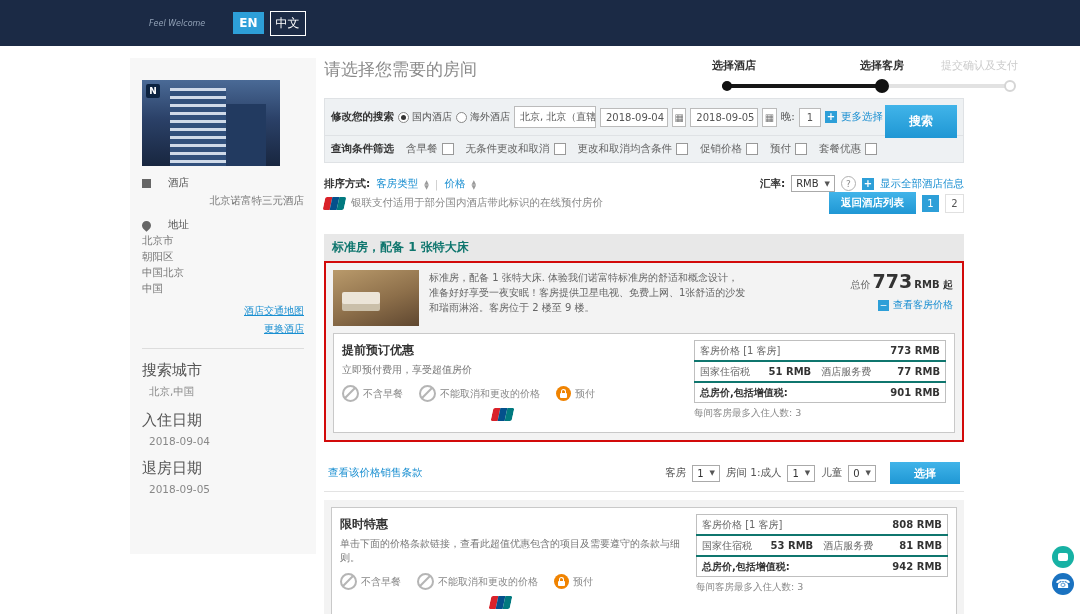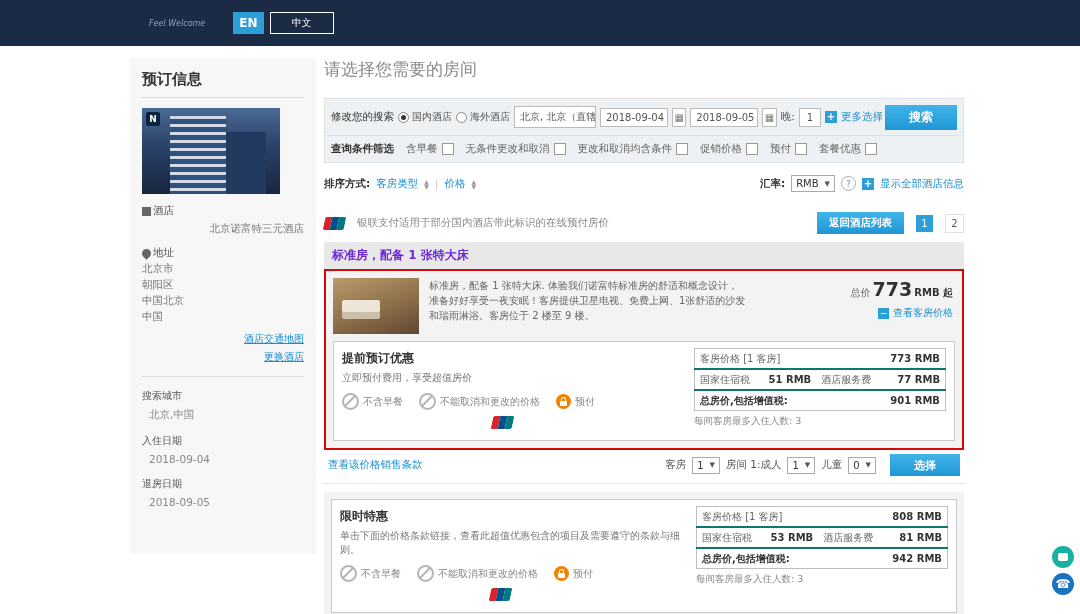--- a/index.html
+++ b/index.html
@@ -7,71 +7,71 @@
   .page{position:relative;width:1080px;height:614px;overflow:hidden;background:#fff;color:#555;}
 
   
   .topbar{height:46px;background:#1b2a45;display:flex;align-items:center;}
   .logo{margin-left:148px;color:#fff;line-height:1;}
   .logo-main{font-size:17px;letter-spacing:.3px;}
   .logo-accor{font-weight:bold;}
   .logo-tag{font-size:8px;color:#93a3b8;font-style:italic;margin-top:2px;margin-left:1px;}
   .lang{display:flex;gap:6px;margin-left:28px;align-items:center;}
   .lang-en{background:#2d9fd8;color:#fff;font-size:12px;font-weight:bold;padding:4px 6px;cursor:pointer;}
-  .lang-zh{border:1px solid #fff;color:#fff;font-size:10px;padding:3px 21px;cursor:pointer;text-align:center;}
+  .lang-zh{border:1px solid #fff;color:#fff;font-size:12px;padding:3px 5px;cursor:pointer;text-align:center;}
 
   .content{display:flex;align-items:flex-start;padding:12px 0 0 130px;}
 
   
   .sidebar{width:162px;flex:none;background:#f7f7f7;padding:12px 12px 14px;min-height:470px;}
   .sb-title{font-size:15px;font-weight:bold;color:#333;padding-bottom:8px;border-bottom:1px solid #ddd;}
   .hotel-img{position:relative;width:138px;height:86px;margin-top:10px;background:linear-gradient(180deg,#4a6a96 0%,#2b4168 45%,#18263f 100%);overflow:hidden;}
   .hotel-img .bldg{position:absolute;left:28px;top:8px;width:56px;height:80px;background:repeating-linear-gradient(180deg,#cfdae9 0 3px,#31507c 3px 8px);box-shadow:40px 16px 0 #223a60;}
   .n-badge{position:absolute;left:4px;top:4px;width:14px;height:14px;background:#0c2340;color:#fff;font-size:9px;font-weight:bold;display:flex;align-items:center;justify-content:center;border-radius:2px;}
-  .sb-label-row{margin-top:10px;font-size:10.5px;color:#555;display:flex;gap:2px;align-items:center;}
+  .sb-label-row{margin-top:10px;font-size:10.5px;color:#555;display:flex;gap:17px;align-items:center;}
   .sb-ico{width:9px;height:9px;background:#666;display:inline-block;}
   .sb-ico.pin{border-radius:50% 50% 50% 0;transform:rotate(-45deg);}
   .sb-value{font-size:10.5px;color:#777;margin-top:4px;text-align:right;}
   .addr-line{font-size:10.5px;color:#777;margin-top:2px;}
   .sb-links{margin-top:8px;text-align:right;}
   .sb-link{display:block;color:#1a8fd1;font-size:10px;text-decoration:underline;margin-top:4px;cursor:pointer;}
   .sb-divider{border-top:1px solid #ddd;margin-top:12px;}
   .sb-section{margin-top:12px;}
-  .sb-sec-label{font-size:10px;color:#555;}
+  .sb-sec-label{font-size:15px;color:#555;}
   .sb-sec-value{font-size:10.5px;color:#888;margin-top:5px;padding-left:7px;}
 
   
   .main{width:640px;margin-left:8px;position:relative;}
   .main-header{position:relative;height:32px;}
   .page-title{font-size:17px;color:#8a8a8a;font-weight:normal;margin:0;}
   .steps{position:absolute;left:388px;top:0;width:306px;}
   .steps-labels{position:relative;height:14px;font-size:11px;}
   .st1{position:absolute;left:0;font-weight:bold;color:#333;}
   .st2{position:absolute;left:148px;font-weight:bold;color:#333;}
   .st3{position:absolute;right:0;color:#cccccc;}
   .steps-bar{position:relative;margin-top:7px;height:14px;}
   .bar-line{position:absolute;top:5px;left:10px;right:6px;height:4px;border-radius:2px;background:linear-gradient(to right,#161616 0,#161616 57%,#e2e2e2 57%,#e2e2e2 100%);}
   .dot1{position:absolute;left:10px;top:2px;width:10px;height:10px;border-radius:50%;background:#111;}
   .dot2{position:absolute;left:163px;top:0;width:14px;height:14px;border-radius:50%;background:#111;}
   .dot3{position:absolute;right:2px;top:1px;width:8px;height:8px;border-radius:50%;background:#fff;border:2px solid #d5d5d5;}
 
   
   .search-bar{position:relative;margin-top:8px;background:#eef1f3;border:1px solid #dfe2e5;padding:7px 80px 7px 6px;display:flex;align-items:center;gap:4px;white-space:nowrap;}
-  .sb-label{font-weight:normal;color:#333;font-size:10.5px;}
+  .sb-label{font-weight:bold;color:#333;font-size:10.5px;}
   .radio-wrap{display:inline-flex;align-items:center;gap:3px;font-size:10px;color:#555;cursor:pointer;}
   .radio{width:9px;height:9px;border:1px solid #888;border-radius:50%;background:#fff;display:inline-block;position:relative;}
   .radio.sel::after{content:"";position:absolute;left:2px;top:2px;width:5px;height:5px;border-radius:50%;background:#333;}
   .input{background:#fff;border:1px solid #bbb;padding:3px 5px;font-size:10px;color:#555;}
   .city-input{width:96px;overflow:hidden;}
   .date-input{width:56px;}
   .cal{width:17px;height:17px;background:#fff;border:1px solid #bbb;display:inline-flex;align-items:center;justify-content:center;font-size:10px;color:#777;cursor:pointer;}
   .nights-box{width:14px;text-align:center;}
   .plus-icon{width:12px;height:12px;background:#2d9fd8;color:#fff;font-size:10px;line-height:12px;text-align:center;display:inline-block;font-weight:bold;flex:none;}
   .more-link{color:#1a8fd1;font-size:10.5px;cursor:pointer;}
-  .search-btn{position:absolute;right:6px;top:6px;width:72px;height:25px;background:linear-gradient(#41b4e9,#1f97d4);color:#fff;border:none;font-size:12px;font-weight:bold;cursor:pointer;}
+  .search-btn{position:absolute;right:6px;top:6px;width:72px;height:33px;background:linear-gradient(#41b4e9,#1f97d4);color:#fff;border:none;font-size:12px;font-weight:bold;cursor:pointer;}
 
   
   .filter-bar{background:#eef1f3;border:1px solid #dfe2e5;border-top:none;padding:6px;display:flex;align-items:center;gap:12px;font-size:10.5px;color:#666;white-space:nowrap;}
   .filter-label{font-weight:bold;color:#333;}
   .checkbox{width:10px;height:10px;border:1px solid #999;background:#fff;display:inline-block;margin-left:4px;vertical-align:-1px;cursor:pointer;}
   .f-item{display:inline-flex;align-items:center;}
 
   
   .sort-row{margin-top:12px;display:flex;align-items:center;font-size:10.5px;color:#666;gap:6px;}
   .bold-label{font-weight:bold;color:#333;}
@@ -79,31 +79,31 @@
   .sort-arrows{display:inline-flex;flex-direction:column;font-size:6px;line-height:5px;color:#9a9a9a;}
   .sep{color:#ccc;}
   .sort-right{margin-left:auto;display:flex;align-items:center;gap:6px;}
   .mini-select{border:1px solid #aaa;background:#fff;padding:2px 4px;font-size:10px;color:#333;display:inline-flex;align-items:center;gap:6px;cursor:pointer;}
   .caret{font-size:7px;color:#555;}
   .help-circle{width:13px;height:13px;border-radius:50%;border:1px solid #b0b0b0;color:#888;font-size:9px;display:inline-flex;align-items:center;justify-content:center;cursor:pointer;}
   .expand-icon{width:12px;height:12px;background:#2d9fd8;color:#fff;font-size:10px;line-height:12px;text-align:center;font-weight:bold;}
   .show-all{color:#1a8fd1;cursor:pointer;text-align:center;}
 
   
-  .union-row{margin-top:20px;display:flex;align-items:center;gap:12px;font-size:10.5px;color:#888;}
+  .union-row{margin-top:0;display:flex;align-items:center;gap:6px;font-size:10.5px;color:#888;}
   .unionpay{display:inline-flex;transform:skewX(-12deg);border-radius:2px;overflow:hidden;flex:none;}
   .unionpay span{width:7px;height:13px;display:block;}
   .up-red{background:#d9222a;}.up-blue{background:#04508c;}.up-green{background:#01797f;}
   .back-btn{margin-left:auto;background:linear-gradient(#41b4e9,#1f97d4);color:#fff;border:none;font-size:10.5px;font-weight:bold;padding:4px 12px;cursor:pointer;}
   .page-box{width:17px;height:17px;display:inline-flex;align-items:center;justify-content:center;font-size:10px;cursor:pointer;}
   .page-box.active{background:#2d9fd8;color:#fff;}
   .page-box.plain{color:#555;background:#fff;border:1px solid #e0e0e0;}
 
   
-  .section-title{margin-top:8px;background:#e8e8e8;padding:5px 8px;font-size:12px;font-weight:bold;color:#6d28d9;}
+  .section-title{margin-top:20px;background:#e8e8e8;padding:5px 8px;font-size:12px;font-weight:bold;color:#0f766e;}
   .room-card{border:2px solid #d20a0a;background:#f3f3f3;padding:7px;}
   .room-top{display:flex;gap:10px;}
   .room-thumb{width:86px;height:56px;flex:none;position:relative;background:linear-gradient(160deg,#b99a6b 0%,#8d6f4a 55%,#5f4730 100%);}
   .room-thumb::after{content:"";position:absolute;left:9px;top:22px;width:38px;height:12px;background:#ece5d8;border-radius:2px;box-shadow:0 7px 0 #cabfa9;}
   .room-desc{width:318px;font-size:10px;line-height:1.5;color:#666;}
   .price-col{margin-left:auto;text-align:right;padding-right:2px;}
   .total-line{font-size:10px;color:#666;white-space:nowrap;}
   .total-price{font-size:19px;font-weight:bold;color:#333;margin:0 2px;}
   .total-suffix{font-size:10px;font-weight:bold;color:#333;}
   .view-link{margin-top:6px;font-size:10px;color:#1a8fd1;display:flex;align-items:center;justify-content:flex-end;gap:4px;cursor:pointer;}
@@ -126,21 +126,21 @@
   .up-mini{margin:6px 0 0 150px;}
   .offer-right{width:252px;flex:none;}
   .price-table{width:100%;border-collapse:collapse;border:1px solid #bfbfbf;font-size:10px;background:#fff;}
   .price-table td{padding:2.5px 5px;border-bottom:2px solid #0f766e;color:#666;}
   .price-table tr:last-child td{border-bottom:none;}
   .price-table .val{text-align:right;font-weight:bold;color:#333;white-space:nowrap;}
   .price-table .trow{font-weight:bold;color:#333;}
   .occ-note{font-size:9.5px;color:#888;margin-top:4px;}
 
   
-  .selector-row{display:flex;align-items:center;padding:4px 4px 7px;border-bottom:1px solid #e3e3e3;font-size:10.5px;color:#555;}
+  .selector-row{display:flex;align-items:center;padding:20px 4px 7px;border-bottom:1px solid #e3e3e3;font-size:10.5px;color:#555;}
   .terms-link{color:#1a8fd1;cursor:pointer;}
   .sel-group{margin-left:auto;display:flex;align-items:center;gap:6px;}
   .select-btn{width:70px;height:22px;background:linear-gradient(#41b4e9,#1f97d4);color:#fff;border:none;font-size:11px;font-weight:bold;margin-left:8px;cursor:pointer;}
 
   
   .float-btns{position:absolute;right:6px;top:546px;display:flex;flex-direction:column;gap:5px;}
   .fab{width:22px;height:22px;border-radius:50%;display:flex;align-items:center;justify-content:center;color:#fff;cursor:pointer;}
   .fab.chat{background:#17b1a4;}
   .fab.phone{background:#1a72c0;font-size:12px;}
   .chat-glyph{width:10px;height:8px;background:#fff;border-radius:2px;position:relative;}
@@ -157,21 +157,20 @@
     </div>
     <div class="lang">
       <span class="lang-en">EN</span>
       <span class="lang-zh">中文</span>
     </div>
   </header>
 
   <div class="content">
 
     <aside class="sidebar">
-      <div class="sb-title">预订信息</div>
       <div class="hotel-img">
         <span class="bldg"></span>
         <span class="n-badge">N</span>
       </div>
       <div class="sb-label-row">
         <span class="sb-ico"></span>
         <span>酒店</span>
       </div>
       <div class="sb-value">北京诺富特三元酒店</div>
       <div class="sb-label-row">
@@ -198,20 +197,33 @@
       <div class="sb-section">
         <div class="sb-sec-label">退房日期</div>
         <div class="sb-sec-value">2018-09-05</div>
       </div>
     </aside>
 
     <main class="main">
 
       <div class="main-header">
         <h1 class="page-title">请选择您需要的房间</h1>
+        <div class="steps">
+          <div class="steps-labels">
+            <span class="st1">选择酒店</span>
+            <span class="st2">选择客房</span>
+            <span class="st3">提交确认及支付</span>
+          </div>
+          <div class="steps-bar">
+            <span class="bar-line"></span>
+            <span class="dot1"></span>
+            <span class="dot2"></span>
+            <span class="dot3"></span>
+          </div>
+        </div>
       </div>
 
       <div class="search-bar">
         <span class="sb-label">修改您的搜索</span>
         <span class="radio-wrap">
             <span class="radio sel"></span>
             <span>国内酒店</span>
           </span>
         <span class="radio-wrap">
             <span class="radio"></span>

